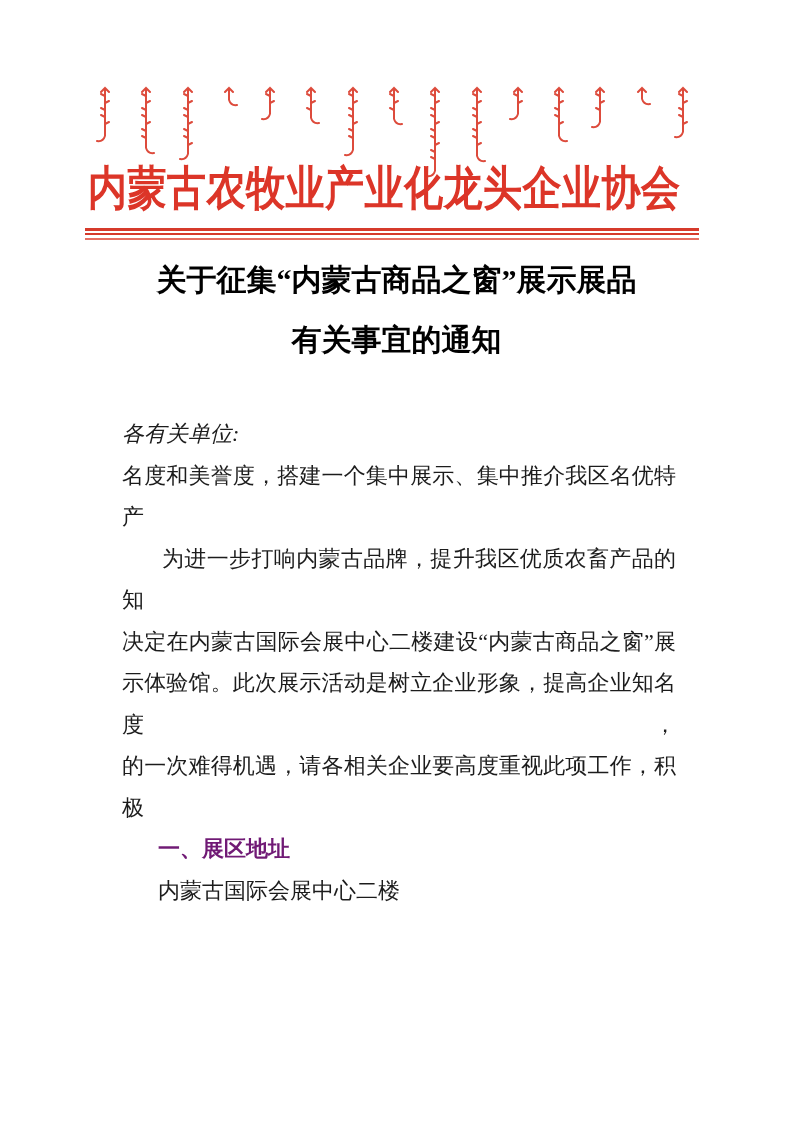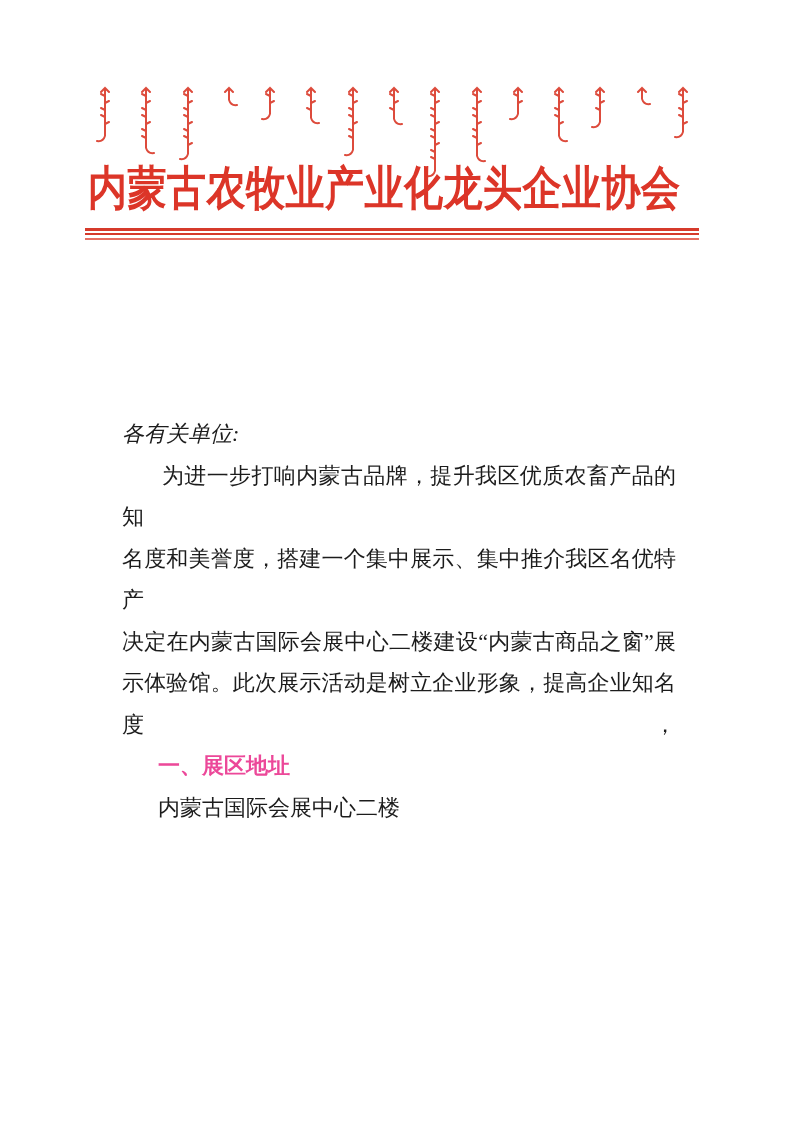--- a/index.html
+++ b/index.html
@@ -88,21 +88,21 @@
   .pline {
     text-align: justify;
     text-align-last: justify;
   }
   .pline.first { text-indent: 40px; }
   .sec-heading {
     font-family: "Liberation Sans", "DejaVu Sans", sans-serif;
     font-weight: bold;
     font-size: 22px;
     padding-left: 36px;
-    color: #ec4899;
+    color: #701a75;
   }
   .sec-content { padding-left: 36px; }
 </style>
 </head>
 <body>
 
 <div class="page">
 
   <div>
     <div class="mong-row" id="mong-row">
@@ -158,29 +158,32 @@
     <div class="divider">
       <div class="l1" style="background: rgb(214, 58, 43);"></div>
       <div class="g1"></div>
       <div class="l2" style="background: rgb(214, 58, 43);"></div>
       <div class="g2"></div>
       <div class="l3" style="background: rgb(229, 110, 98);"></div>
     </div>
   </div>
 
   <div class="title">
+    <div>关于征集“内蒙古商品之窗”展示展品</div>
+    <div>有关事宜的通知</div>
   </div>
 
   <div class="textblock">
     <div class="salutation">各有关单位:</div>
     <div id="para-lines">
+        <div class="pline">名度和美誉度，搭建一个集中展示、集中推介我区名优特产</div>
         <div class="pline first">为进一步打响内蒙古品牌，提升我区优质农畜产品的知</div>
-        <div class="pline">名度和美誉度，搭建一个集中展示、集中推介我区名优特产</div>
         <div class="pline">决定在内蒙古国际会展中心二楼建设“内蒙古商品之窗”展</div>
         <div class="pline">示体验馆。此次展示活动是树立企业形象，提高企业知名度，</div>
+        <div class="pline">的一次难得机遇，请各相关企业要高度重视此项工作，积极</div>
       </div>
     <div id="sections">
         <div class="sec-heading">一、展区地址</div>
         <div class="sec-content">内蒙古国际会展中心二楼</div>
       </div>
   </div>
 
 </div>
 
 </body></html>

